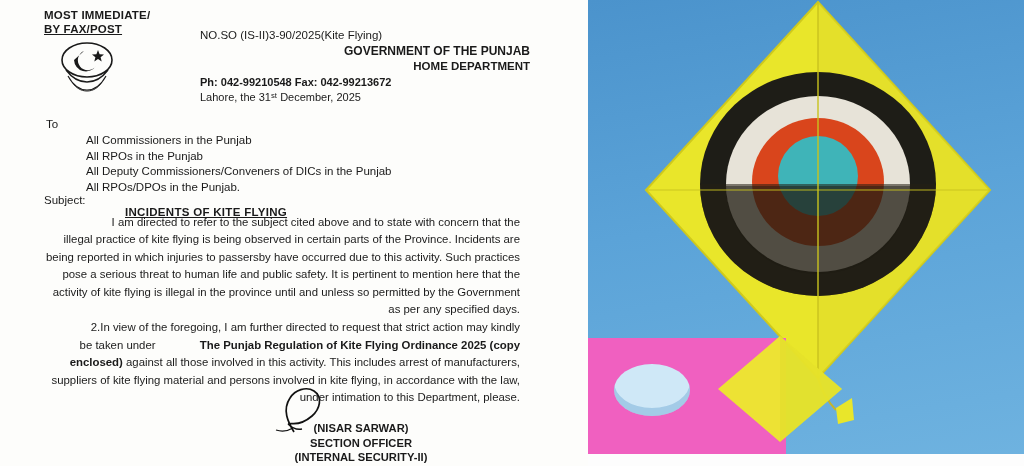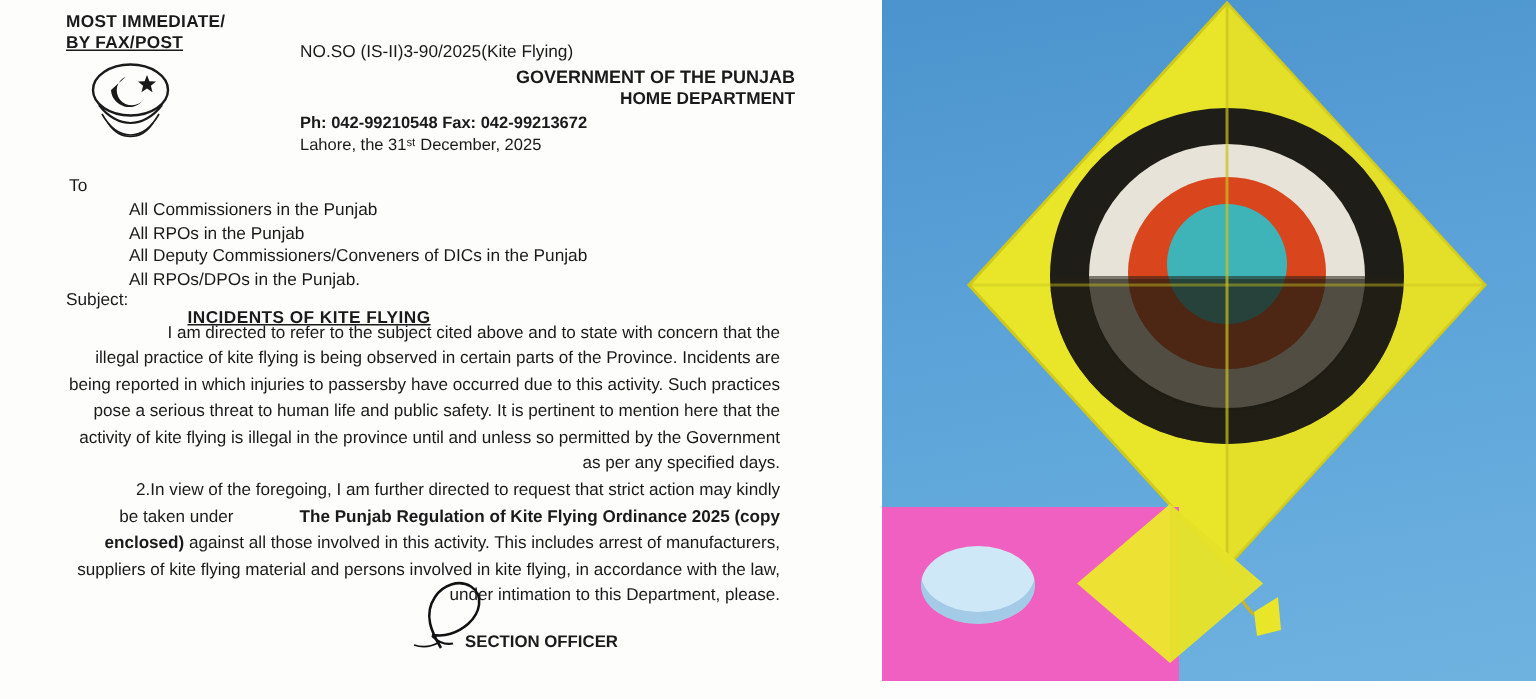--- a/index.html
+++ b/index.html
@@ -249,21 +249,23 @@
 
       <div class="sig">
         <svg width="96" height="62" viewBox="0 0 96 62" aria-hidden="true">
           <path d="M36 58c-6-10-12-22-4-34 5-8 16-12 24-7 9 6 6 18-2 25-7 6-16 9-24 7" fill="none" stroke="#111" stroke-width="1.7"></path>
           <path d="M30 50c4 4 9 6 14 5" fill="none" stroke="#111" stroke-width="1.4"></path>
           <path d="M18 56c6 2 12 1 17-2" fill="none" stroke="#111" stroke-width="1.2"></path>
         </svg>
       </div>
 
       <div class="signee">
+        <div>(NISAR SARWAR)</div>
         <div>SECTION OFFICER</div>
+        <div>(INTERNAL SECURITY-II)</div>
       </div>
 
     </div>
   </div>
 
   <div id="photo">
     <div class="sky"></div>
 
     <div class="kite-wrap">
       <svg width="360" height="430" viewBox="0 0 360 430" aria-hidden="true">

